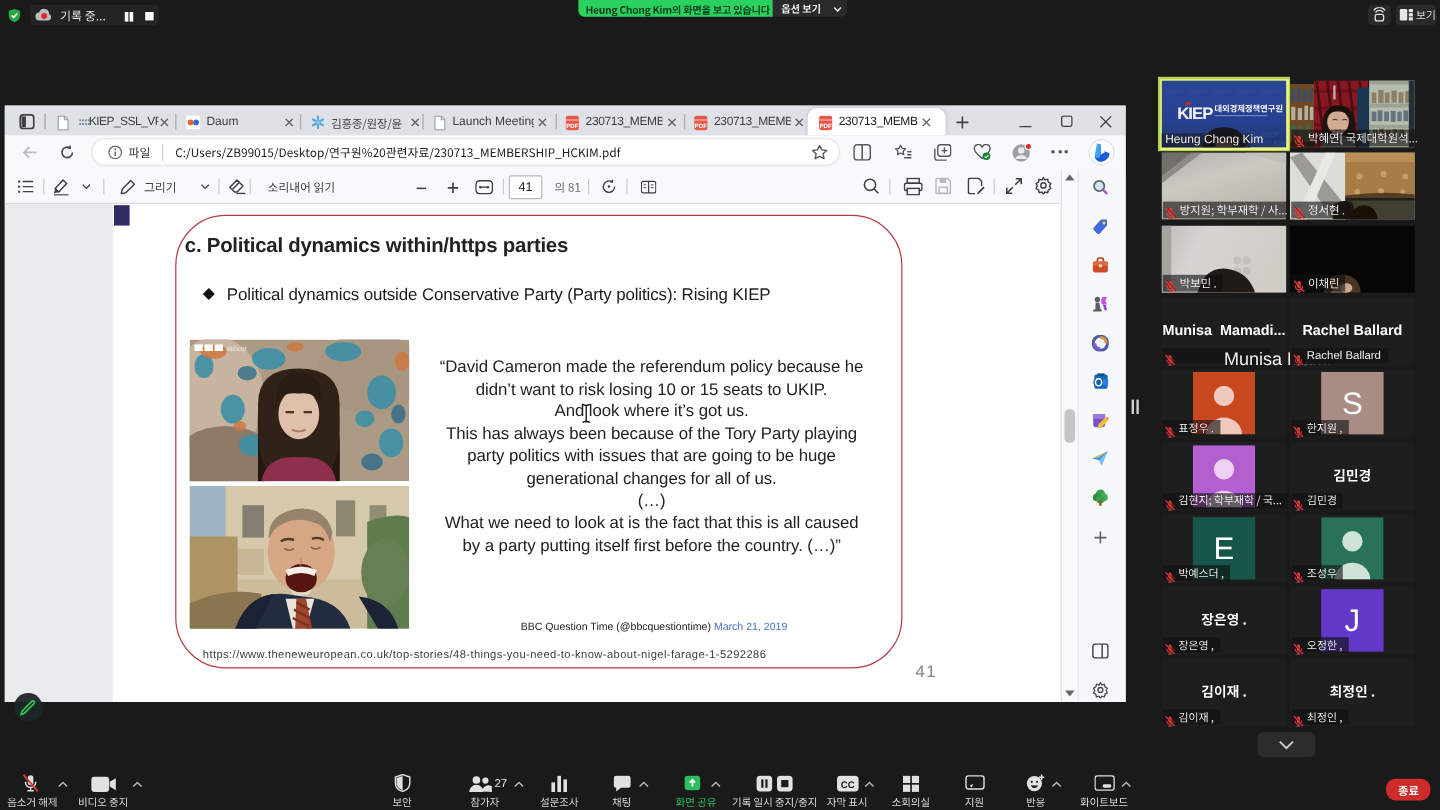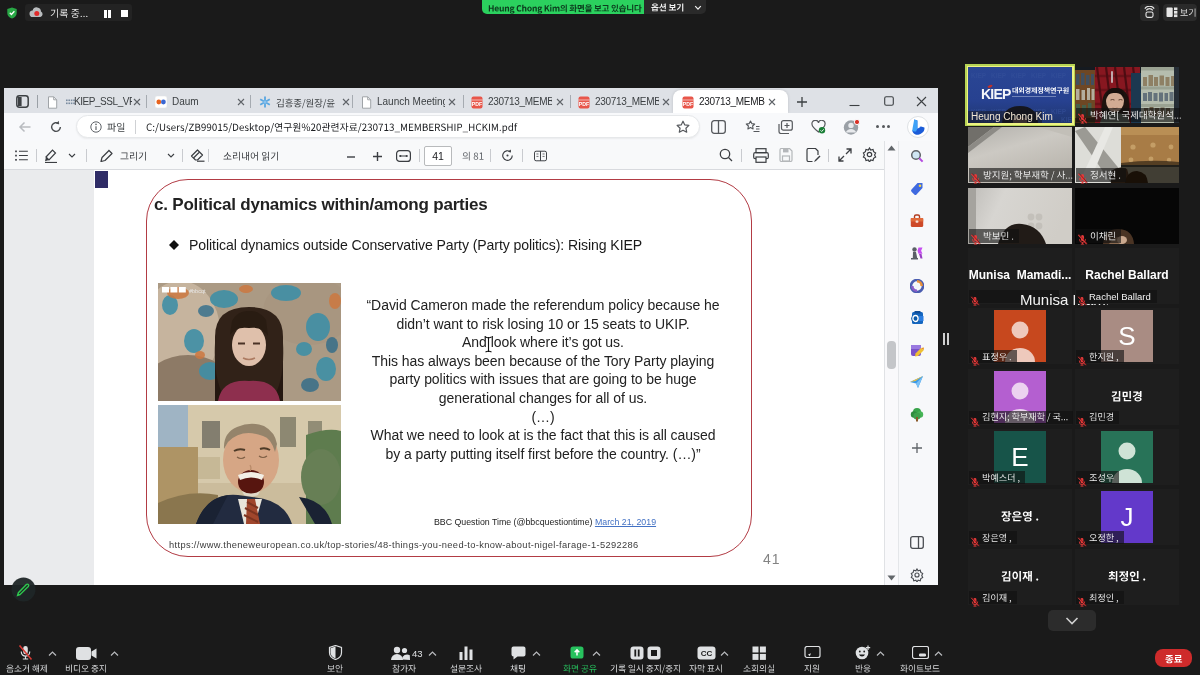--- a/index.html
+++ b/index.html
@@ -289,21 +289,21 @@
 <path d="M8.5 1 H13 V5.5 M13 1 8 6 M5.5 13 H1 V8.5 M1 13 6 8" stroke="#3b3e42" stroke-width="1.3" fill="none"></path>
   </svg>
 <svg class="a" style="left:862px;top:147px" width="15" height="15" viewBox="0 0 15 15">
 <circle cx="7.5" cy="7.5" r="2.2" fill="none" stroke="#3b3e42" stroke-width="1.2"></circle>
 <path d="M7.5 1 l1.2 2 2.3-.6 .6 2.3 2 1.2-1 2.1 1 2.1-2 1.2-.6 2.3-2.3-.6-1.2 2-1.2-2-2.3 .6-.6-2.3-2-1.2 1-2.1-1-2.1 2-1.2 .6-2.3 2.3 .6 Z" fill="none" stroke="#3b3e42" stroke-width="1.2"></path>
   </svg>
 <div class="a" style="left:4px;top:170px;width:880px;height:415px;background:#eaebed"></div>
 <div class="a" style="left:94px;top:170px;width:790px;height:415px;background:#fff"></div>
 <div class="a" style="left:95px;top:171px;width:13px;height:17px;background:#2f2c66"></div>
 <div class="a" style="left:146px;top:179px;width:606px;height:378px;border:1.6px solid #b23b44;border-radius:42px"></div>
-<div class="a" style="left:154px;top:194.5px;font-size:17px;font-weight:bold;color:#222;letter-spacing:-0.2px">c. Political dynamics within/among parties</div>
+<div class="a" style="left:154px;top:194.5px;font-size:17px;font-weight:bold;color:#222;letter-spacing:-0.2px">c. Political dynamics within/https parties</div>
 <svg class="a" style="left:169px;top:239.5px" width="10" height="10" viewBox="0 0 9 9">
     <path d="M4.5 0 9 4.5 4.5 9 0 4.5 Z" fill="#111"></path>
   </svg>
 <div class="a" style="left:189px;top:236.5px;font-size:14.1px;color:#1a1a1a;letter-spacing:-0.1px">Political dynamics outside Conservative Party (Party politics): Rising KIEP</div>
 <svg class="a" style="left:158px;top:283px" width="183" height="118" viewBox="0 0 183 118">
 <rect width="183" height="118" fill="#ab9a84"></rect>
 <ellipse cx="22" cy="48" rx="40" ry="50" fill="#c6b49e"></ellipse>
 <ellipse cx="30" cy="100" rx="42" ry="28" fill="#8d7a66"></ellipse>
 <ellipse cx="150" cy="28" rx="45" ry="34" fill="#a89680"></ellipse>
 <g fill="#3f8fa6" opacity="0.9">
@@ -372,21 +372,21 @@
 And look where it’s got us.<br>
 This has always been because of the Tory Party playing<br>
 party politics with issues that are going to be huge<br>
 generational changes for all of us.<br>
 (…)<br>
 What we need to look at is the fact that this is all caused<br>
 by a party putting itself first before the country. (…)”</div>
 <svg class="a" style="left:484px;top:336px" width="9" height="17" viewBox="0 0 9 17">
 <path d="M1.5 1 q3 1.5 3 0 q0 1.5 3 0 M4.5 1 V16 M1.5 16 q3-1.5 3 0 q0-1.5 3 0" stroke="#111" stroke-width="1.1" fill="none"></path>
   </svg>
-<div class="a" style="left:345px;top:517px;width:400px;text-align:center;font-size:8.8px;color:#222">BBC Question Time (@bbcquestiontime) <span style="color:#4472c4;text-decoration:underline">March 21, 2019</span></div>
+<div class="a" style="left:345px;top:517px;width:400px;text-align:center;font-size:8.8px;color:#222">BBC Question Time (@bbcquestiontime) <span style="color:#4472c4;">March 21, 2019</span></div>
 <div class="a" style="left:169px;top:539.5px;font-size:9.3px;color:#3c3c3c;letter-spacing:0.35px">https://www.theneweuropean.co.uk/top-stories/48-things-you-need-to-know-about-nigel-farage-1-5292286</div>
 <div class="a" style="left:763px;top:551px;font-size:14px;color:#838383;letter-spacing:1px">41</div>
 <div class="a" style="left:884px;top:141px;width:14px;height:444px;background:#f9f9fb;border-left:1px solid #e0e2e5"></div>
 <svg class="a" style="left:887px;top:145px" width="9" height="6" viewBox="0 0 9 6">
     <path d="M0.5 5.5 4.5 0.5 8.5 5.5 Z" fill="#62666a"></path>
   </svg>
 <svg class="a" style="left:887px;top:575px" width="9" height="6" viewBox="0 0 9 6">
     <path d="M0.5 0.5 4.5 5.5 8.5 0.5 Z" fill="#62666a"></path>
   </svg>
 <div class="a" style="left:886.5px;top:341px;width:9px;height:28px;background:#c4c6c9;border-radius:4px"></div>
@@ -858,21 +858,21 @@
   </svg>
 <svg style="position:absolute;left:327.0px;top:662.5px;overflow:visible" width="17" height="12">
     <path transform="translate(0,8.8)" d="M2 -4.7H6.1V-3.2H2ZM1.3 -6.7V-2.6H3.7V-0.9H0.4V-0.3H7.7V-0.9H4.4V-2.6H6.8V-6.7H6.1V-5.3H2V-6.7Z M10.7 -6.7C9.5 -6.7 8.6 -5.9 8.6 -4.8C8.6 -3.6 9.5 -2.8 10.7 -2.8C11.8 -2.8 12.7 -3.6 12.7 -4.8C12.7 -5.9 11.8 -6.7 10.7 -6.7ZM10.7 -6.1C11.4 -6.1 12 -5.5 12 -4.8C12 -4 11.4 -3.4 10.7 -3.4C9.9 -3.4 9.3 -4 9.3 -4.8C9.3 -5.5 9.9 -6.1 10.7 -6.1ZM13.9 -7.3V-1.4H14.6V-4.3H15.8V-4.9H14.6V-7.3ZM9.7 -2V0.5H15V-0.1H10.4V-2Z" fill="#e0e1e3"></path>
   </svg>
 <svg class="a" style="left:390px;top:646px" width="20" height="14" viewBox="0 0 20 14">
 <circle cx="7" cy="4" r="3.2" fill="#dfe1e3"></circle>
     <path d="M1 14 a6 6 0 0 1 12 0Z" fill="#dfe1e3"></path>
 <circle cx="14.5" cy="4.5" r="2.6" fill="#dfe1e3"></circle>
     <path d="M12 13.5 a5 5 0 0 1 7.8-4.2 L20 14Z" fill="#dfe1e3"></path>
   </svg>
-<div class="a" style="left:412px;top:648px;font-size:9.5px;color:#dfe1e3">43</div>
+<div class="a" style="left:412px;top:648px;font-size:9.5px;color:#dfe1e3">27</div>
 <svg class="a" style="left:428px;top:651px" width="9" height="6" viewBox="0 0 9 6">
     <path d="M1 4.5 4.5 1 8 4.5" stroke="#b8babd" stroke-width="1.2" fill="none"></path>
   </svg>
 <svg style="position:absolute;left:392.0px;top:662.5px;overflow:visible" width="25" height="12">
     <path transform="translate(0,8.8)" d="M1.6 -2.2V0.6H6.6V-2.2ZM5.9 -1.6V-0H2.3V-1.6ZM2.4 -7.3V-6.3H0.7V-5.8H2.4V-5.6C2.4 -4.6 1.6 -3.7 0.4 -3.3L0.8 -2.7C1.7 -3 2.5 -3.7 2.8 -4.5C3.1 -3.7 3.8 -3.2 4.8 -2.9L5.1 -3.4C3.9 -3.8 3.2 -4.7 3.2 -5.6V-5.8H4.9V-6.3H3.2V-7.3ZM5.9 -7.3V-2.6H6.6V-4.7H7.8V-5.3H6.6V-7.3Z M13.8 -7.3V0.7H14.6V-3.4H15.8V-4H14.6V-7.3ZM8.8 -6.4V-5.8H11.8C11.6 -3.9 10.5 -2.4 8.5 -1.4L8.9 -0.8C11.5 -2.1 12.5 -4.2 12.5 -6.4Z M16.6 -6.5V-5.9H18.4V-4.8C18.4 -3.5 17.4 -2 16.3 -1.4L16.7 -0.8C17.6 -1.3 18.4 -2.3 18.8 -3.5C19.1 -2.4 19.9 -1.5 20.7 -1L21.2 -1.6C20 -2.2 19.1 -3.6 19.1 -4.8V-5.9H20.9V-6.5ZM21.8 -7.3V0.7H22.5V-3.4H23.9V-4.1H22.5V-7.3Z" fill="#e0e1e3"></path>
   </svg>
 <svg class="a" style="left:459px;top:646px" width="14" height="14" viewBox="0 0 14 14">
 <rect x="0.5" y="6" width="3" height="8" fill="#dfe1e3"></rect>
     <rect x="5.5" y="0.5" width="3" height="13.5" fill="#dfe1e3"></rect>
     <rect x="10.5" y="3.5" width="3" height="10.5" fill="#dfe1e3"></rect>

